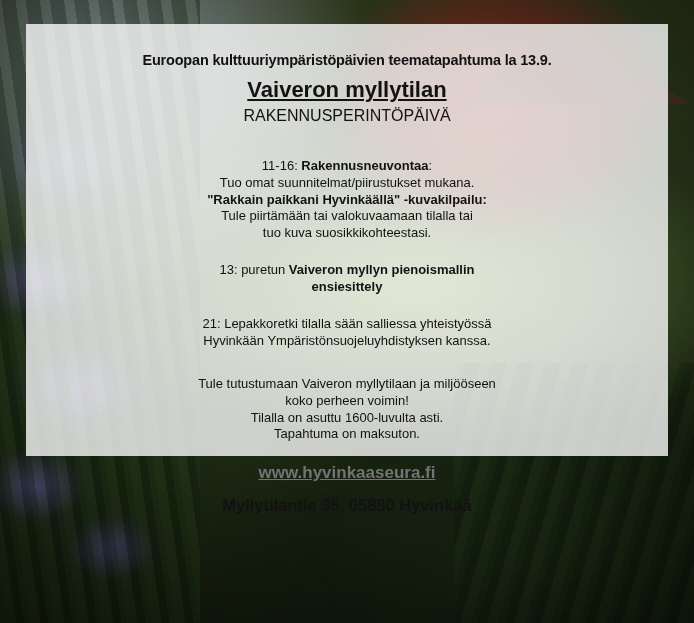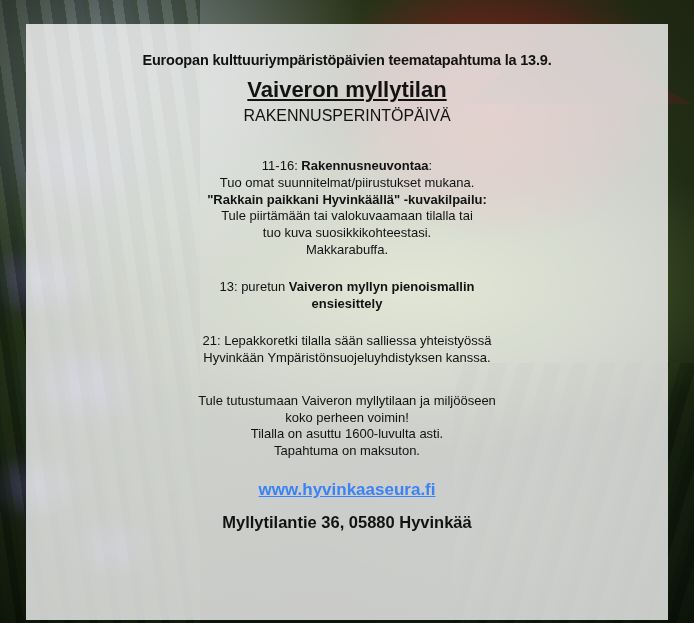--- a/index.html
+++ b/index.html
@@ -80,21 +80,21 @@
     position: absolute;
     inset: 0;
     background: radial-gradient(ellipse 520px 420px at 50% 48%, rgba(0,0,0,0) 40%, rgba(0,0,0,0.45) 100%);
   }
   
   .panel {
     position: absolute;
     left: 26px;
     top: 24px;
     width: 642px;
-    height: 596px;
+    height: 432px;
     background: rgba(255,255,255,0.78);
     box-sizing: border-box;
     padding: 22px 24px 16px 24px;
     text-align: center;
     color: #121212;
   }
   .kicker {
     font-size: 14.5px;
     font-weight: bold;
     letter-spacing: -0.2px;
@@ -119,21 +119,21 @@
     line-height: 1.30;
     margin: 0;
   }
   .gap-lg { height: 26px; }
   .gap-md { height: 20px; }
   b { font-weight: bold; }
   .link {
     display: inline-block;
     font-size: 17px;
     font-weight: bold;
-    color: #3b82f6;
+    color: #737373;
     text-decoration: underline;
     margin-bottom: 11px;
   }
   .address {
     font-size: 16.5px;
     font-weight: bold;
     margin-top: 2px;
   }
 </style>
 </head>
@@ -156,21 +156,20 @@
     <div class="gap-lg"></div>
 
     <div class="block">
       <span>11-16: </span><b>Rakennusneuvontaa</b><span>:</span>
     </div>
     <div class="block">Tuo omat suunnitelmat/piirustukset mukana.</div>
 
     <div class="block"><b>"Rakkain paikkani Hyvinkäällä" -kuvakilpailu:</b></div>
     <div class="block">Tule piirtämään tai valokuvaamaan tilalla tai</div>
     <div class="block">tuo kuva suosikkikohteestasi.</div>
-    <div class="block">Makkarabuffa.</div>
 
     <div class="gap-md"></div>
 
     <div class="block">
       <span>13: </span><span>puretun </span><b>Vaiveron myllyn pienoismallin</b>
     </div>
     <div class="block"><b>ensiesittely</b></div>
 
     <div class="gap-md"></div>
 

